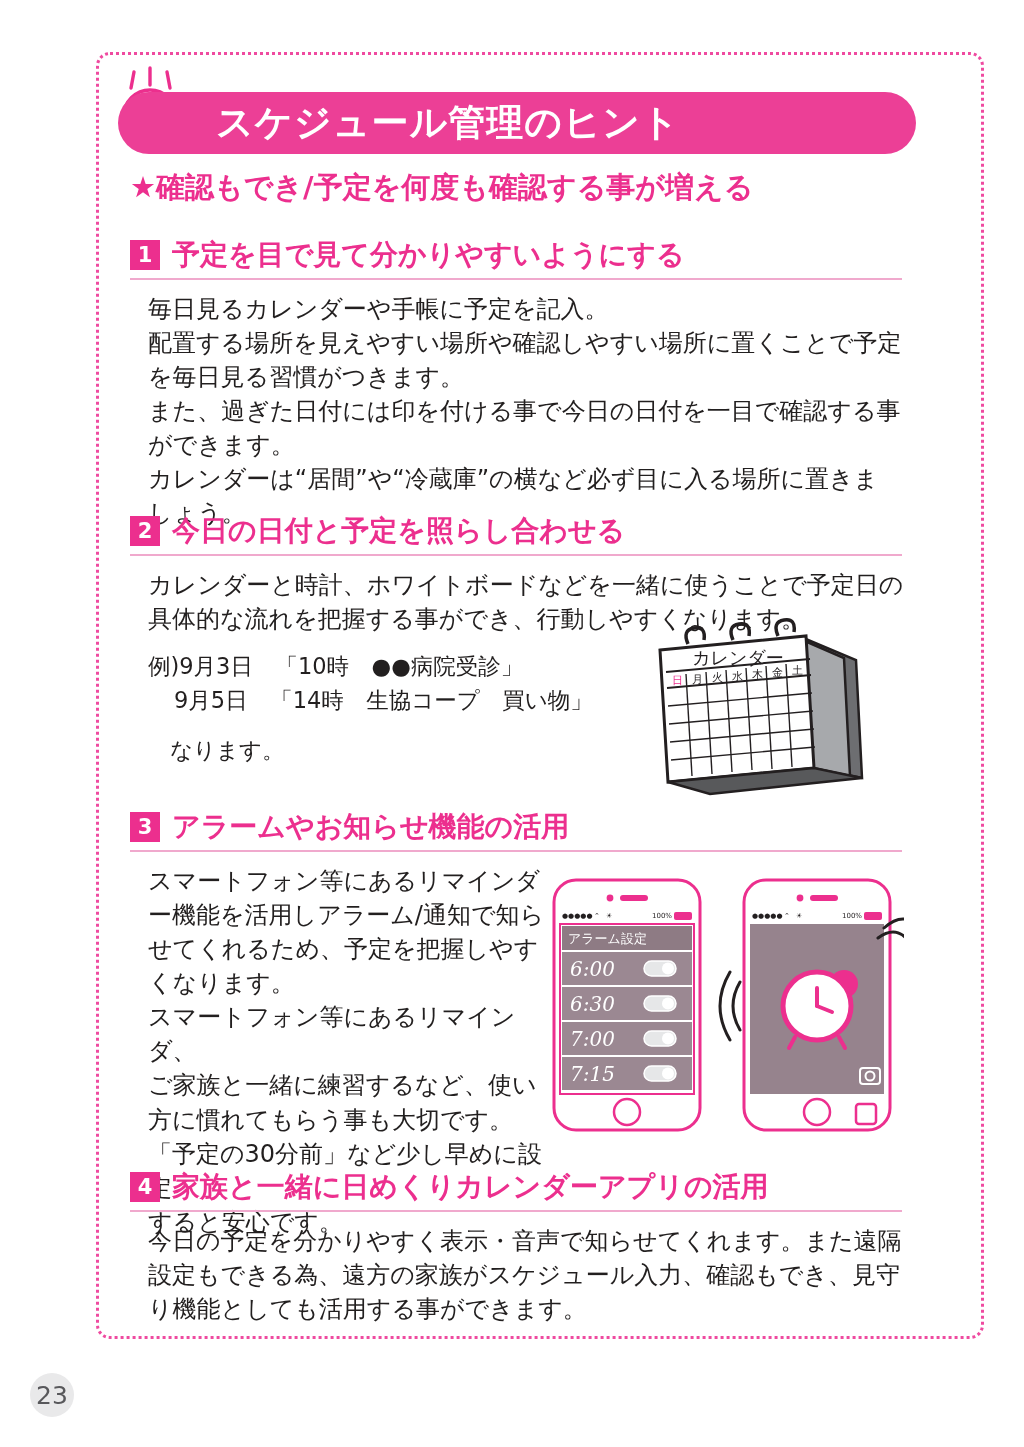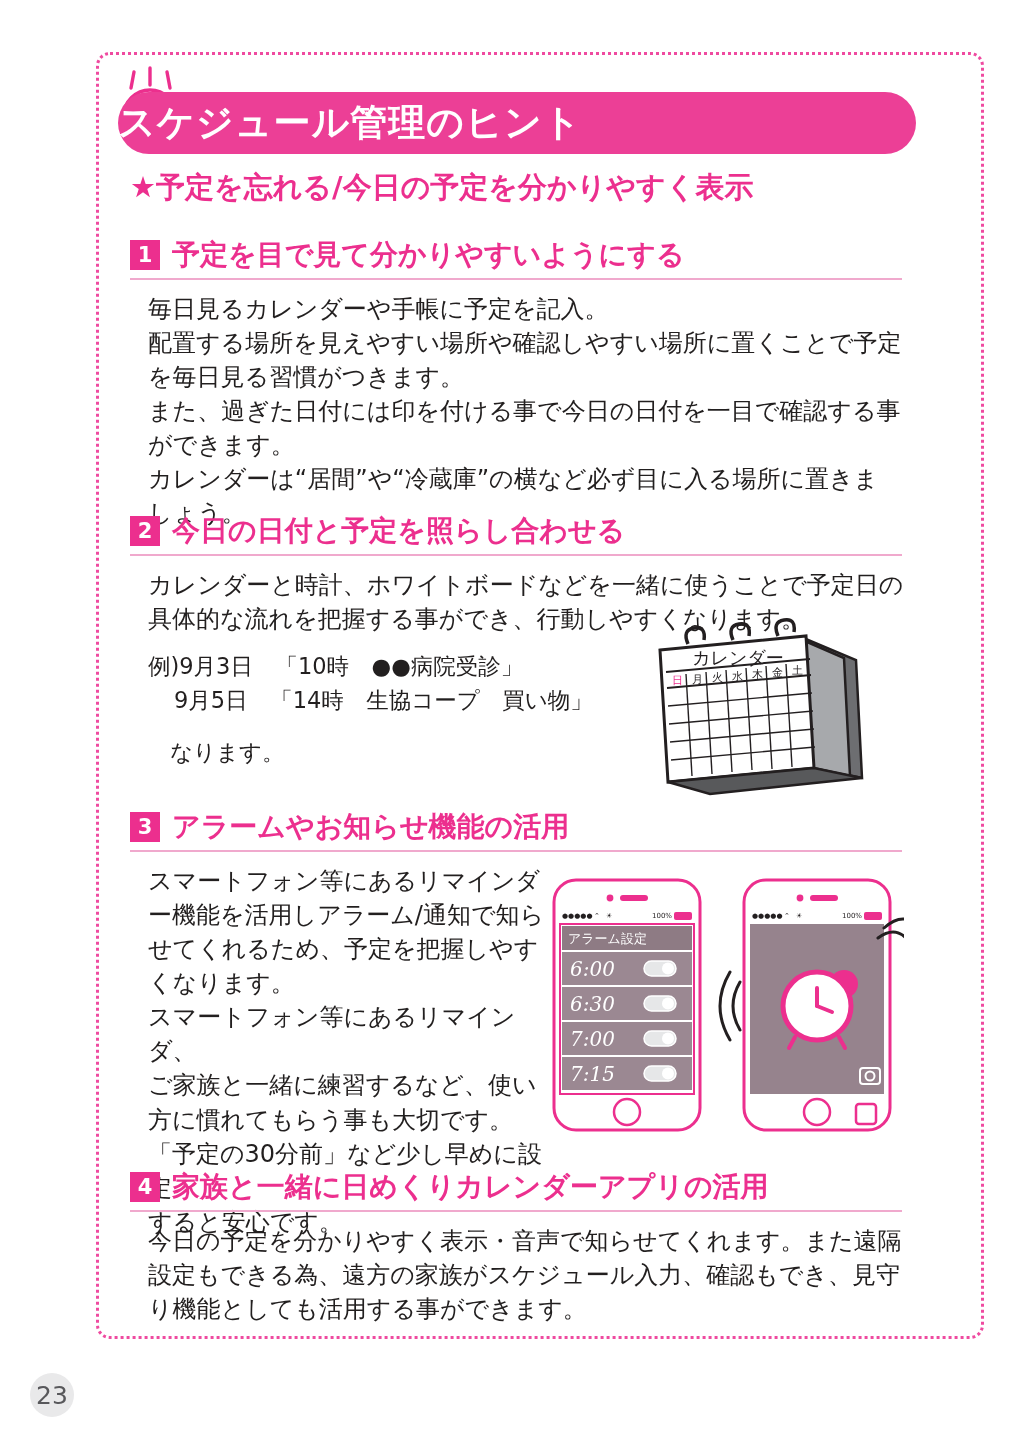--- a/index.html
+++ b/index.html
@@ -27,20 +27,21 @@
     width:798px;height:62px;
     background:#ec3f96;
     border-radius:31px;
     display:flex;align-items:center;
   }
   .banner-title{
     color:#ffffff;
     font-size:37px;
     font-weight:bold;
     letter-spacing:1px;
+    margin-left:98px;
     white-space:nowrap;
   }
   
   .bulb{
     position:absolute;
     left:105px;top:66px;
     width:92px;height:92px;
   }
   
   .star-head{
@@ -95,21 +96,21 @@
   .example p{margin:0;}
   .note{
     font-size:22.5px;
     line-height:1.45;
     color:#221f1f;
     margin-left:18px;
     margin-top:18px;
   }
   .note p{margin:0;}
   .indent{padding-left:26px;}
-  .indent2{padding-left:22px;}
+  .indent2{padding-left:22px;font-family:Liberation Mono, monospace;}
 
   
   .pagenum{
     position:absolute;
     left:30px;bottom:30px;
     width:44px;height:44px;
     border-radius:50%;
     background:#e9e9ea;
     color:#58585b;
     font-size:25px;
@@ -146,21 +147,21 @@
     </g>
     <circle cx="45" cy="50" r="26" fill="#ffffff" stroke="#ec2f8e" stroke-width="3.6"></circle>
     <path d="M45 36 q-9 6 -9 14 q0 7 9 11 q9 -4 9 -11 q0 -8 -9 -14z" fill="#f6b6d6"></path>
     <rect x="36" y="72" width="18" height="6" rx="2" fill="#ffffff" stroke="#ec2f8e" stroke-width="3"></rect>
   </svg>
 
   <div class="banner">
     <div class="banner-title">スケジュール管理のヒント</div>
   </div>
 
-  <div class="star-head">★予定を忘れる/今日の予定を分かりやすく表示</div>
+  <div class="star-head">★確認もでき/予定を何度も確認する事が増える</div>
 
   <div class="sec" style="top:236px;">
     <div class="sec-head">
       <div class="num">1</div>
       <div class="sec-title">予定を目で見て分かりやすいようにする</div>
     </div>
     <div class="body-text">
       <p>毎日見るカレンダーや手帳に予定を記入。</p>
       <p>配置する場所を見えやすい場所や確認しやすい場所に置くことで予定を毎日見る習慣がつきます。</p>
       <p>また、過ぎた日付には印を付ける事で今日の日付を一目で確認する事ができます。</p>

